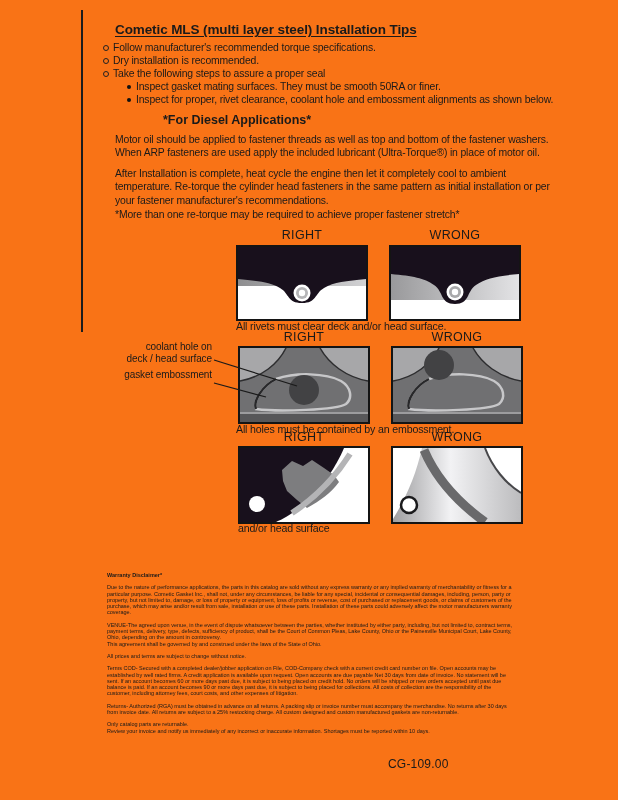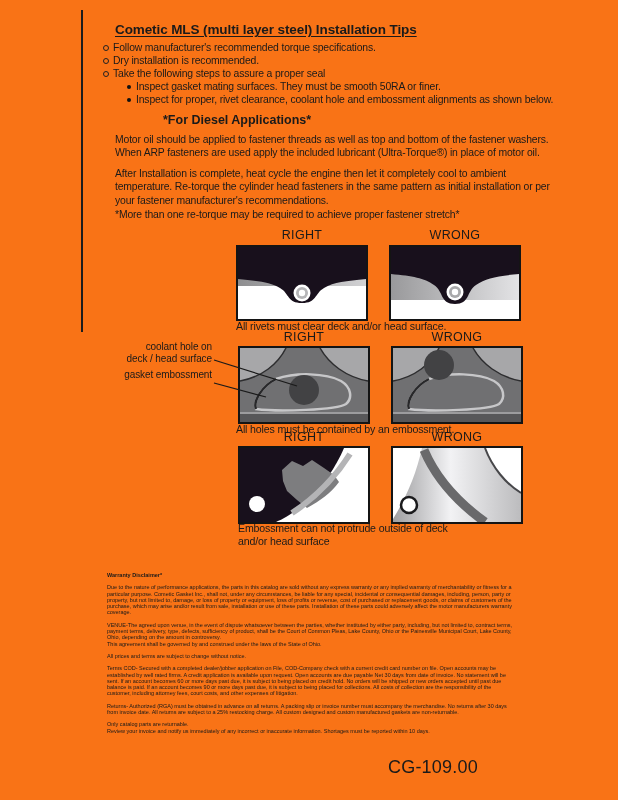--- a/index.html
+++ b/index.html
@@ -50,21 +50,21 @@
   
   #d3-lr{left:238px;top:430px;} #d3-lw{left:391px;top:430px;}
   #d3-pr{left:238px;top:446px;} #d3-pw{left:391px;top:446px;}
   #d3-cap{left:238px;top:522px;line-height:12.5px;}
 
   
   #disclaimer{left:107px;top:572px;width:406px;font-size:5.5px;line-height:6.3px;letter-spacing:0;}
   #disclaimer .dh{font-weight:bold;margin:0 0 6px 0;}
   #disclaimer .dp{margin:0 0 6px 0;}
 
-  #footer-code{left:388px;top:757px;font-size:18px;letter-spacing:0.2px;}
+  #footer-code{left:388px;top:757px;font-size:12px;letter-spacing:0.2px;}
 </style>
 </head>
 <body>
 
 <div class="page">
 
   <div class="abs" id="vline"></div>
 
   <div class="abs" id="title">Cometic MLS (multi layer steel) Installation Tips</div>
 
@@ -185,21 +185,20 @@
       </defs>
       <rect width="128" height="74" fill="#ffffff"></rect>
       <path d="M29,0 H92 C99,19 113,36 128,45 V74 H0 V71 C13,50 23,27 29,0 Z" fill="url(#g-band)"></path>
       <path d="M31,2 C42,28 63,53 92,74" stroke="#69696b" stroke-width="9" fill="none"></path>
       <path d="M92,0 C99,19 113,36 128,45" stroke="#47474a" stroke-width="2" fill="none"></path>
       <circle cx="16" cy="57" r="8" fill="#ffffff" stroke="#1b1b1d" stroke-width="2.5"></circle>
     </svg>
   </div>
 
   <div class="cap" id="d3-cap">
-    <div>Embossment can not protrude outside of deck</div>
     <div>and/or head surface</div>
   </div>
 
   <svg class="abs" id="leaders">
     <line x1="214" y1="360" x2="297" y2="386" stroke="#1a1a1a" stroke-width="1.2"></line>
     <line x1="214" y1="383" x2="266" y2="397" stroke="#1a1a1a" stroke-width="1.2"></line>
   </svg>
 
   <div class="abs" id="disclaimer">
     <div class="dh">Warranty Disclaimer*</div>

